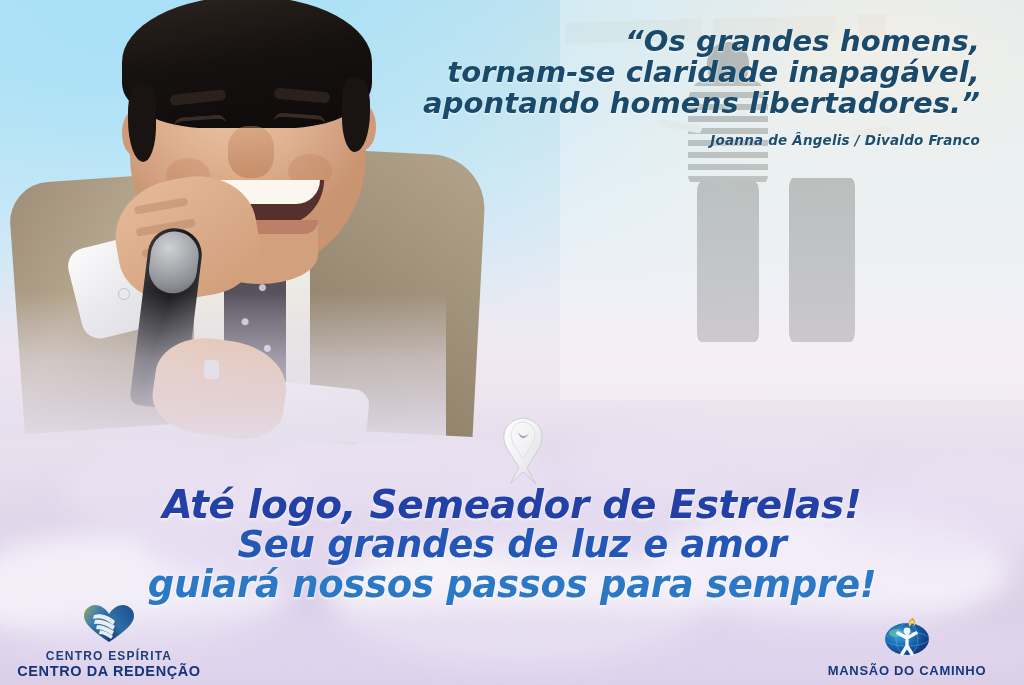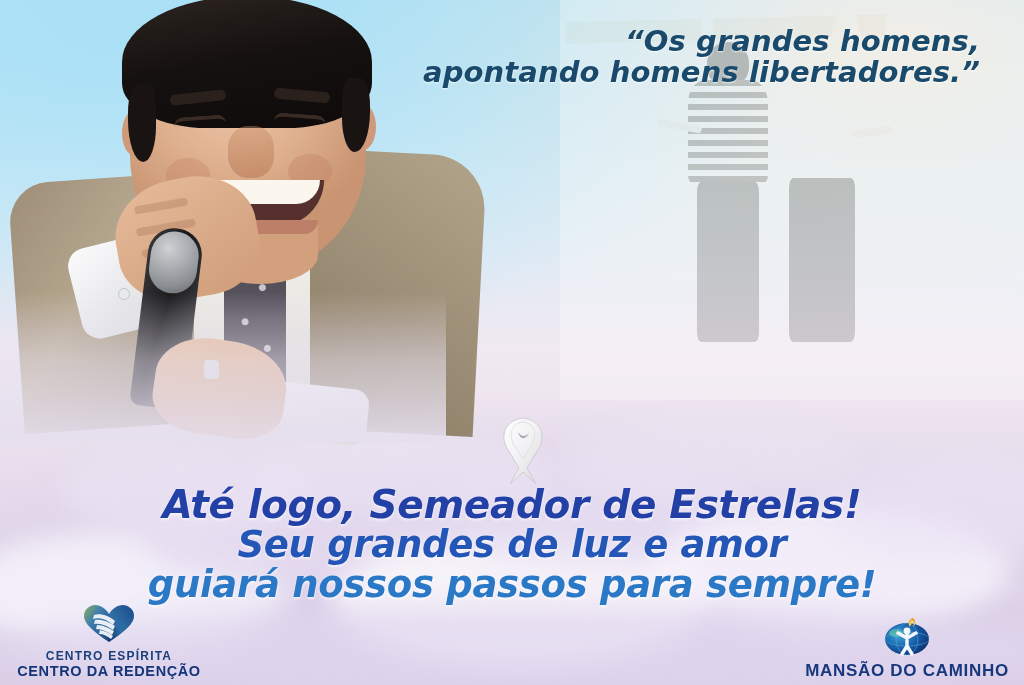--- a/index.html
+++ b/index.html
@@ -136,21 +136,21 @@
   .hl3{font-size:37px; line-height:40px; color:#2b79c6;}
 
   
   .logoL{position:absolute; left:14px; bottom:6px; width:190px; text-align:center;}
   .logoR{position:absolute; right:12px; bottom:6px; width:210px; text-align:center;}
   .logomark{display:block; margin:0 auto 2px;}
   .lgl1{font-family:Liberation Sans, sans-serif; font-weight:bold; font-size:12px;
         letter-spacing:1.2px; color:#1c3f79; line-height:13px;}
   .lgl2{font-family:"Liberation Sans", sans-serif; font-weight:bold; font-size:14.5px;
         letter-spacing:.6px; color:#15357a; line-height:16px;}
-  .lgr1{font-family:"Liberation Sans", sans-serif; font-weight:bold; font-size:17px;
+  .lgr1{font-family:"Liberation Sans", sans-serif; font-weight:bold; font-size:13px;
         letter-spacing:.7px; color:#17387e; line-height:17px;}
 </style>
 </head>
 <body>
 
 <div id="poster">
 
   <div class="bgphoto">
     <div class="sky"></div>
     <div class="bldg"></div>
@@ -227,21 +227,23 @@
       <div class="micgrill"></div>
     </div>
     <div class="pt sleeveW"></div>
     <div class="pt handL"></div>
     <div class="pt ring"></div>
     <div class="glowfade"></div>
   </div>
 
   <div class="quote">
     <div class="qline">“Os grandes homens,</div>
+    <div class="qline">tornam-se claridade inapagável,</div>
     <div class="qline">apontando homens libertadores.”</div>
+    <div class="qattr">Joanna de Ângelis / Divaldo Franco</div>
   </div>
 
   <div class="ribbon">
     <svg width="70" height="78" viewBox="0 0 70 78">
       <defs>
         <linearGradient id="rg" x1="0" y1="0" x2="1" y2="1">
           <stop offset="0%" stop-color="#ffffff"></stop>
           <stop offset="48%" stop-color="#f2f1f3"></stop>
           <stop offset="100%" stop-color="#d9d7dc"></stop>
         </linearGradient>

